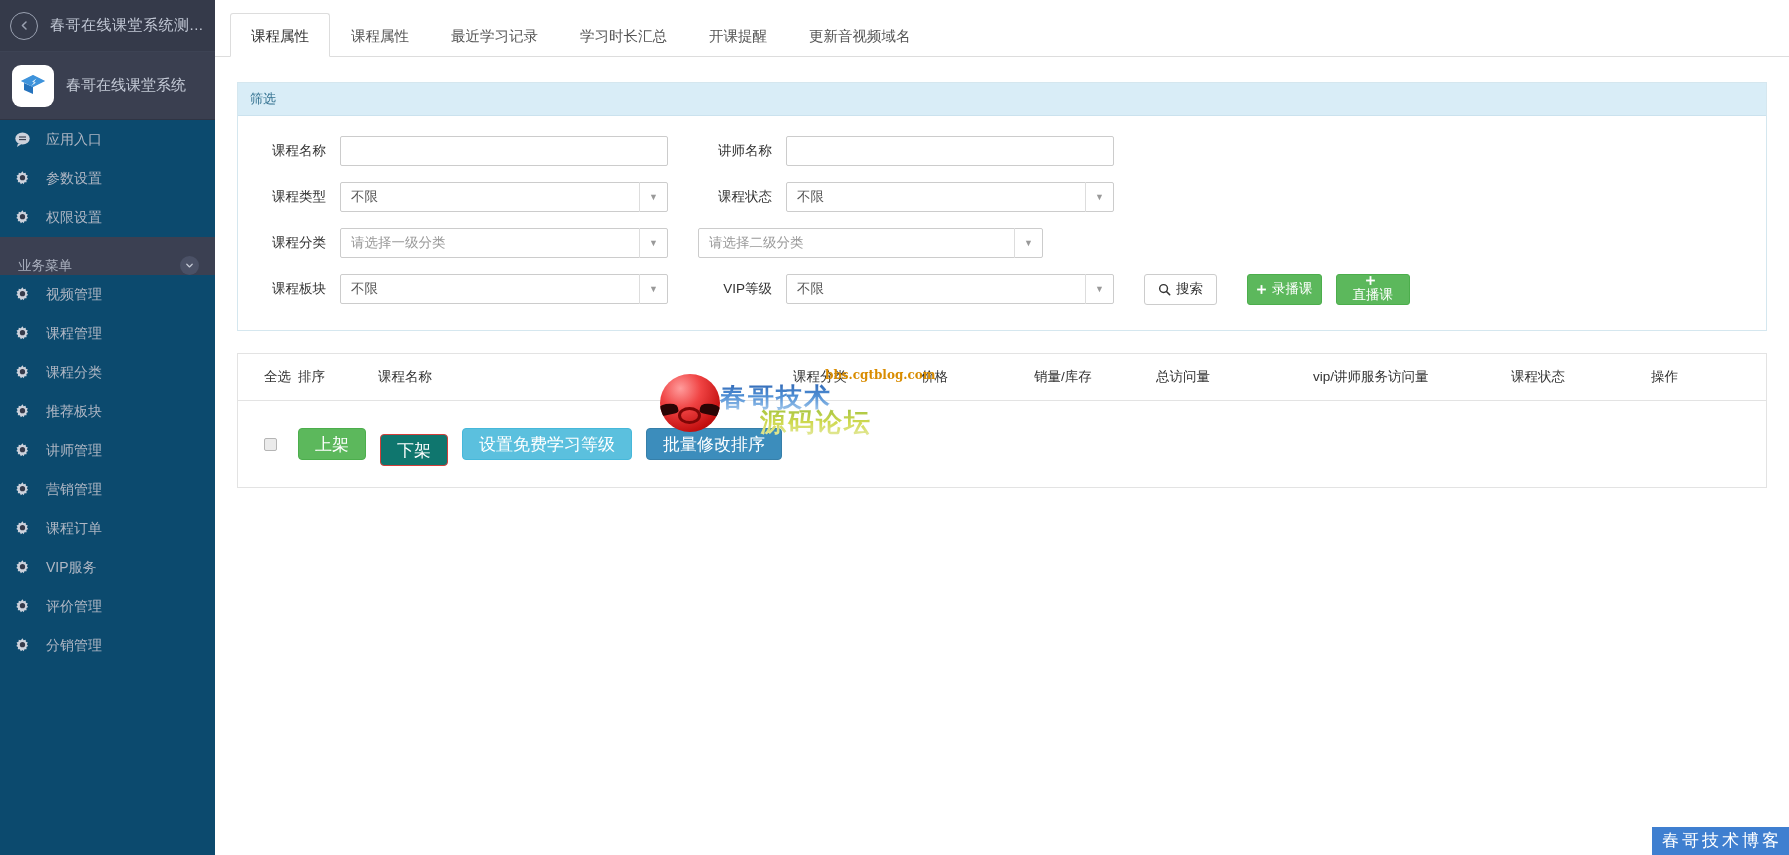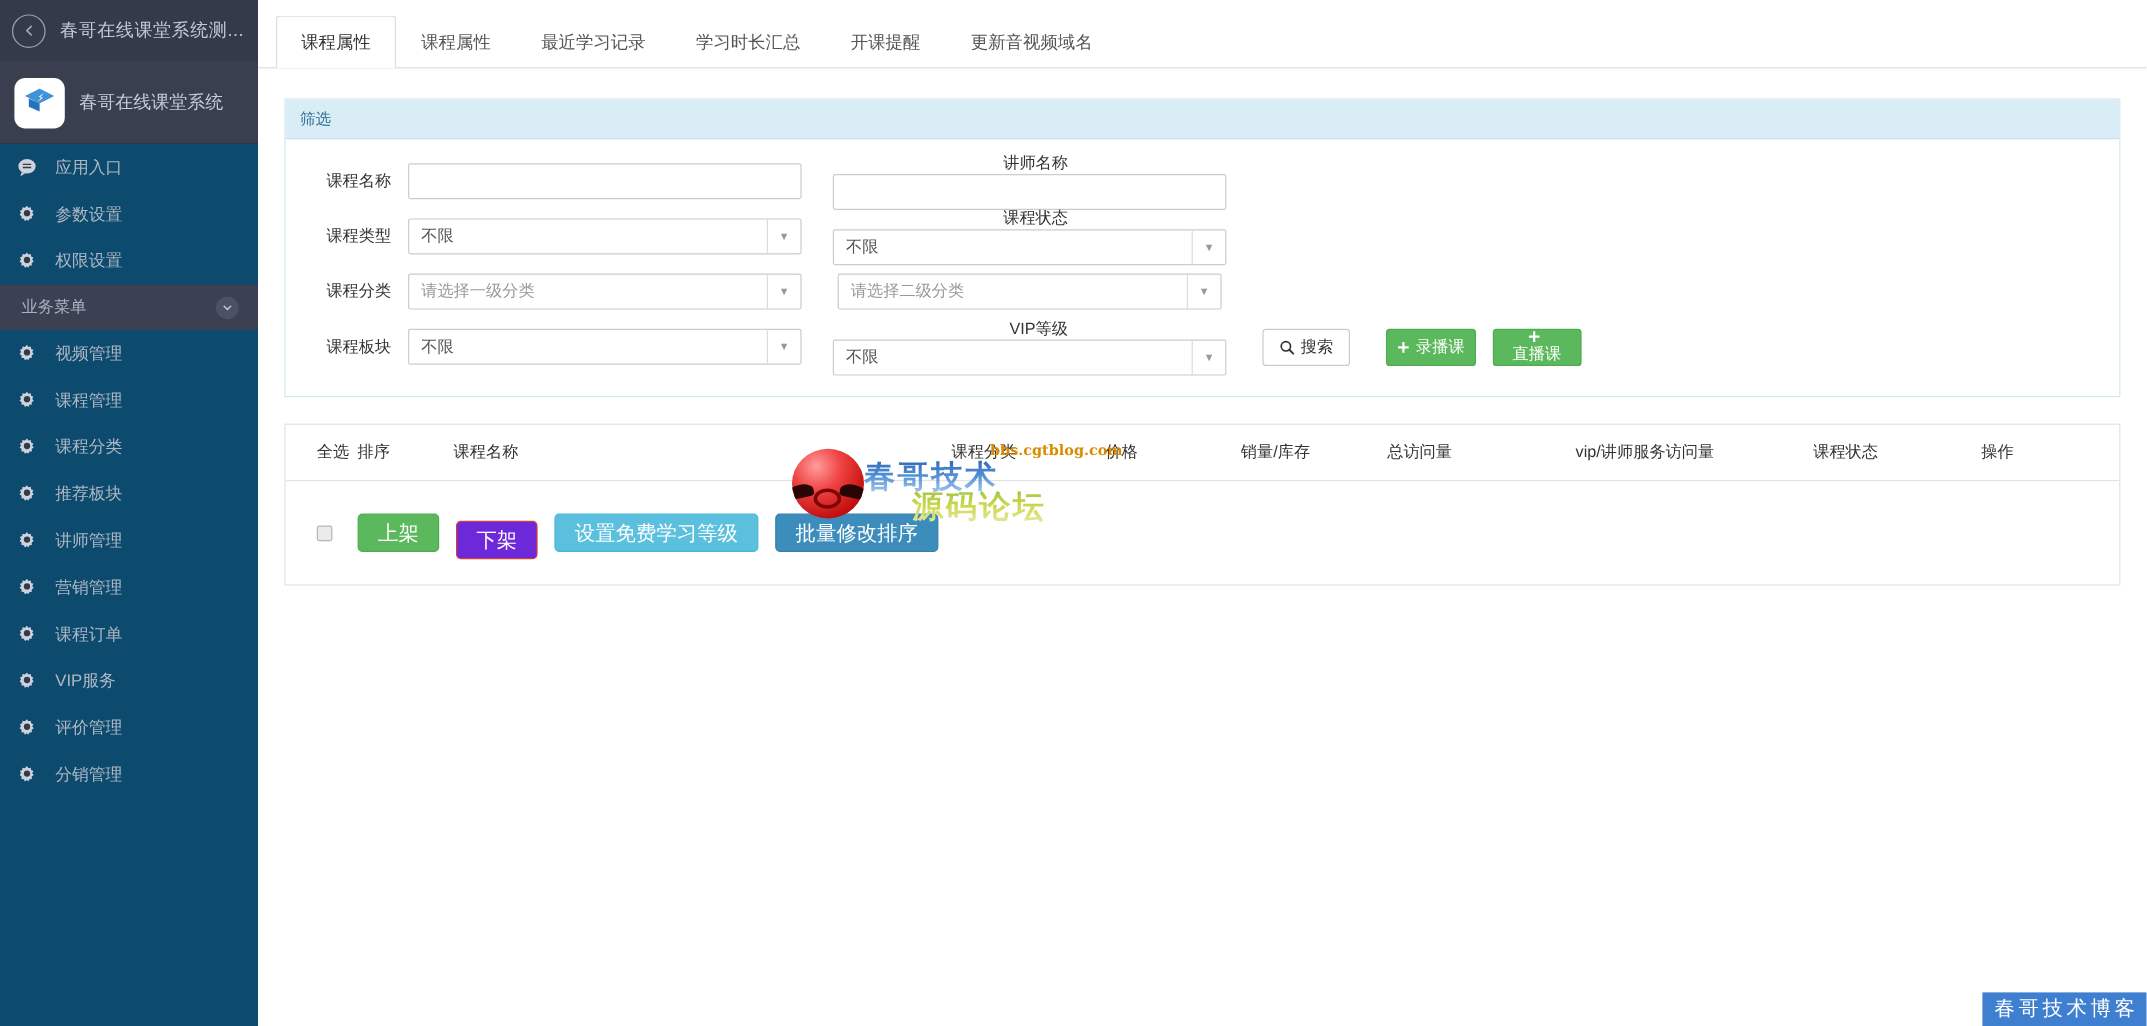--- a/index.html
+++ b/index.html
@@ -90,21 +90,21 @@
   .sb-ico {
     width: 26px;
     flex: 0 0 auto;
     display: flex; align-items: center;
     color: #cdd2dc;
   }
   .sb-label { padding-left: 6px; white-space: nowrap; }
   .sb-section {
     height: 38px;
     display: flex;
-    align-items: center;
+    align-items: flex-end;
     justify-content: space-between;
     padding: 0 16px 0 18px;
     background: #3b4052;
     font-size: 13.5px;
     color: #aab0be;
     cursor: pointer;
   }
   .sb-section-caret {
     width: 19px; height: 19px;
     border-radius: 50%;
@@ -206,21 +206,21 @@
   }
   .sel .caret {
     position: absolute;
     right: 0; top: -1px;
     width: 28px; height: 30px;
     border-left: 1px solid #ddd;
     display: flex; align-items: center; justify-content: center;
     color: #999;
     font-size: 9px;
   }
-  .gapL { margin-left: 26px; flex-direction: column; }
+  .gapL { margin-left: 26px; }
 
   .btn {
     height: 31px;
     display: inline-flex;
     align-items: center;
     justify-content: center;
     padding: 0 13px;
     font-size: 13.5px;
     border-radius: 3px;
     cursor: pointer;
@@ -280,21 +280,21 @@
     padding: 0 16px;
     border-radius: 4px;
     font-size: 17px;
     color: #fff;
     margin-right: 14px;
     cursor: pointer;
     white-space: nowrap;
     border: 1px solid transparent;
   }
   .a-green  { background: #5cb85c; border-color: #4cae4c; }
-  .a-red    { background: #6d28d9; border-color: #d43f3a; margin-top: 12px; }
+  .a-red    { background: #0f766e; border-color: #d43f3a; margin-top: 12px; }
   .a-cyan   { background: #5bc0de; border-color: #46b8da; }
   .a-blue   { background: #3c8dbc; border-color: #367fa9; }
 
   
   .watermark {
     position: absolute;
     left: 445px;
     top: 372px;
     width: 250px;
     height: 60px;
@@ -615,21 +615,21 @@
 
         <div class="frow">
           <div class="fgroup">
             <div class="flabel">课程分类</div>
             <div class="ctrl sel in-w ph">
               <span>请选择一级分类</span>
               <span class="caret">▼</span>
             </div>
           </div>
           <div class="fgroup" style="margin-left:30px;">
-            <div class="ctrl sel ph" style="width:320px;">
+            <div class="ctrl sel ph" style="width:345px;">
               <span>请选择二级分类</span>
               <span class="caret">▼</span>
             </div>
           </div>
         </div>
 
         <div class="frow">
           <div class="fgroup">
             <div class="flabel">课程板块</div>
             <div class="ctrl sel in-w">

